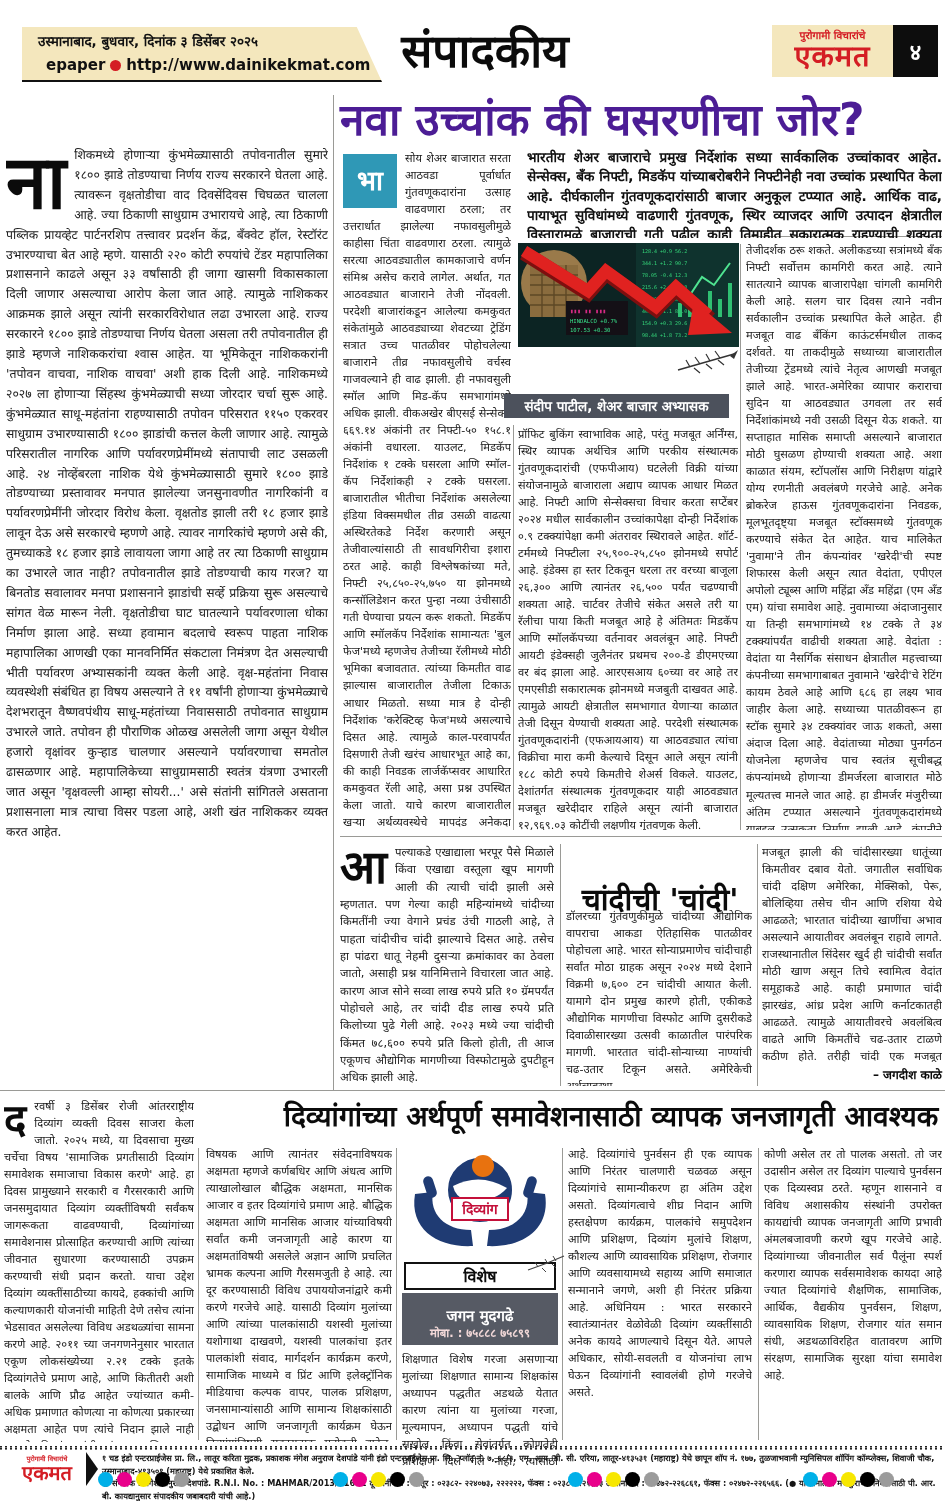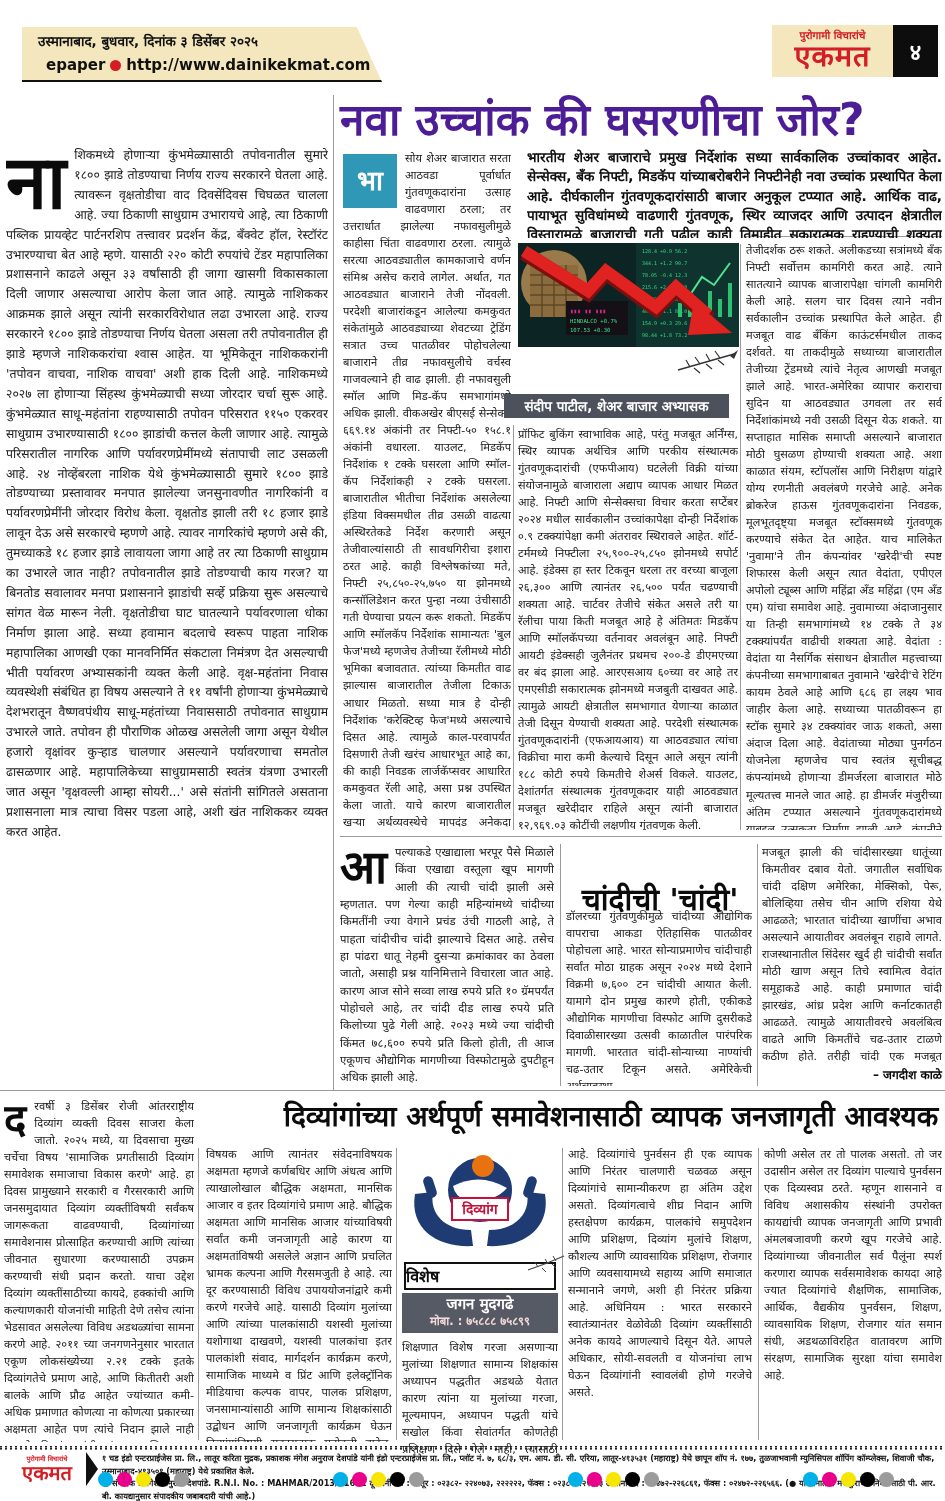--- a/index.html
+++ b/index.html
@@ -32,22 +32,22 @@
   .dc-da{font-size:42px;}
   .dc-bha{float:left;width:54px;height:54px;background:#2f98b6;color:#fff;font-size:27px;font-weight:800;
           display:flex;align-items:center;justify-content:center;margin:4px 8px 2px 0;}
   .lead{font-size:13.6px;font-weight:bold;line-height:1.42;text-align:justify;color:#101010;overflow:hidden;}
   
   .vedh{border:2px solid #111;text-align:center;font-size:19px;font-weight:800;
         display:flex;align-items:center;justify-content:center;background:#fff;color:#0b0b0b;}
   .byline-bar{background:#4c515c;color:#fff;font-weight:bold;font-size:13.5px;
               display:flex;align-items:center;justify-content:center;}
   .vishesh{border:2px solid #111;text-align:center;font-size:16px;font-weight:800;background:#fff;
-           display:flex;align-items:center;justify-content:flex-start;color:#0b0b0b;}
-  .author-box{background:#565a64;color:#fff;text-align:center;padding-top:0;}
+           display:flex;align-items:center;justify-content:center;color:#0b0b0b;}
+  .author-box{background:#565a64;color:#fff;text-align:center;padding-top:12px;}
   .author-box .nm{font-size:15px;font-weight:800;}
   .author-box .ph{font-size:11.5px;font-weight:bold;color:#f3d9d9;}
   .sig{text-align:right;font-weight:800;font-size:12px;padding-top:4px;color:#0b0b0b;}
   
   .ft-rule{left:0;top:1446px;width:945px;height:4px;
            background-image:repeating-linear-gradient(90deg,#222 0 2px,transparent 2px 5px),
                             repeating-linear-gradient(90deg,#222 0 2px,transparent 2px 5px);
            background-size:100% 1.6px;background-position:0 0,0 2.4px;background-repeat:no-repeat;}
   .ft-logo{left:8px;top:1454px;width:78px;text-align:center;}
   .ft-tag{font-size:6.5px;font-weight:bold;color:#d41d24;}
@@ -63,20 +63,21 @@
 <div id="page">
 
   <div class="abs hdr-strip">
     <div class="hdr-date">उस्मानाबाद, बुधवार, दिनांक ३ डिसेंबर २०२५</div>
     <div class="hdr-ep">
       <span>epaper</span>
       <span class="ep-dot"></span>
       <span>http://www.dainikekmat.com</span>
     </div>
   </div>
+  <div class="abs hdr-title">संपादकीय</div>
   <div class="abs hdr-logo">
     <div class="hdr-tag">पुरोगामी विचारांचे</div>
     <div class="hdr-name">एकमत</div>
   </div>
   <div class="abs hdr-pg">४</div>
 
   <div class="abs rule" style="left:333px;top:95px;width:1px;height:995px;"></div>
   <div class="abs rule" style="left:513px;top:425px;width:1px;height:405px;"></div>
   <div class="abs rule" style="left:740px;top:244px;width:1px;height:586px;"></div>
   <div class="abs rule" style="left:744px;top:236px;width:198px;height:1px;"></div>

